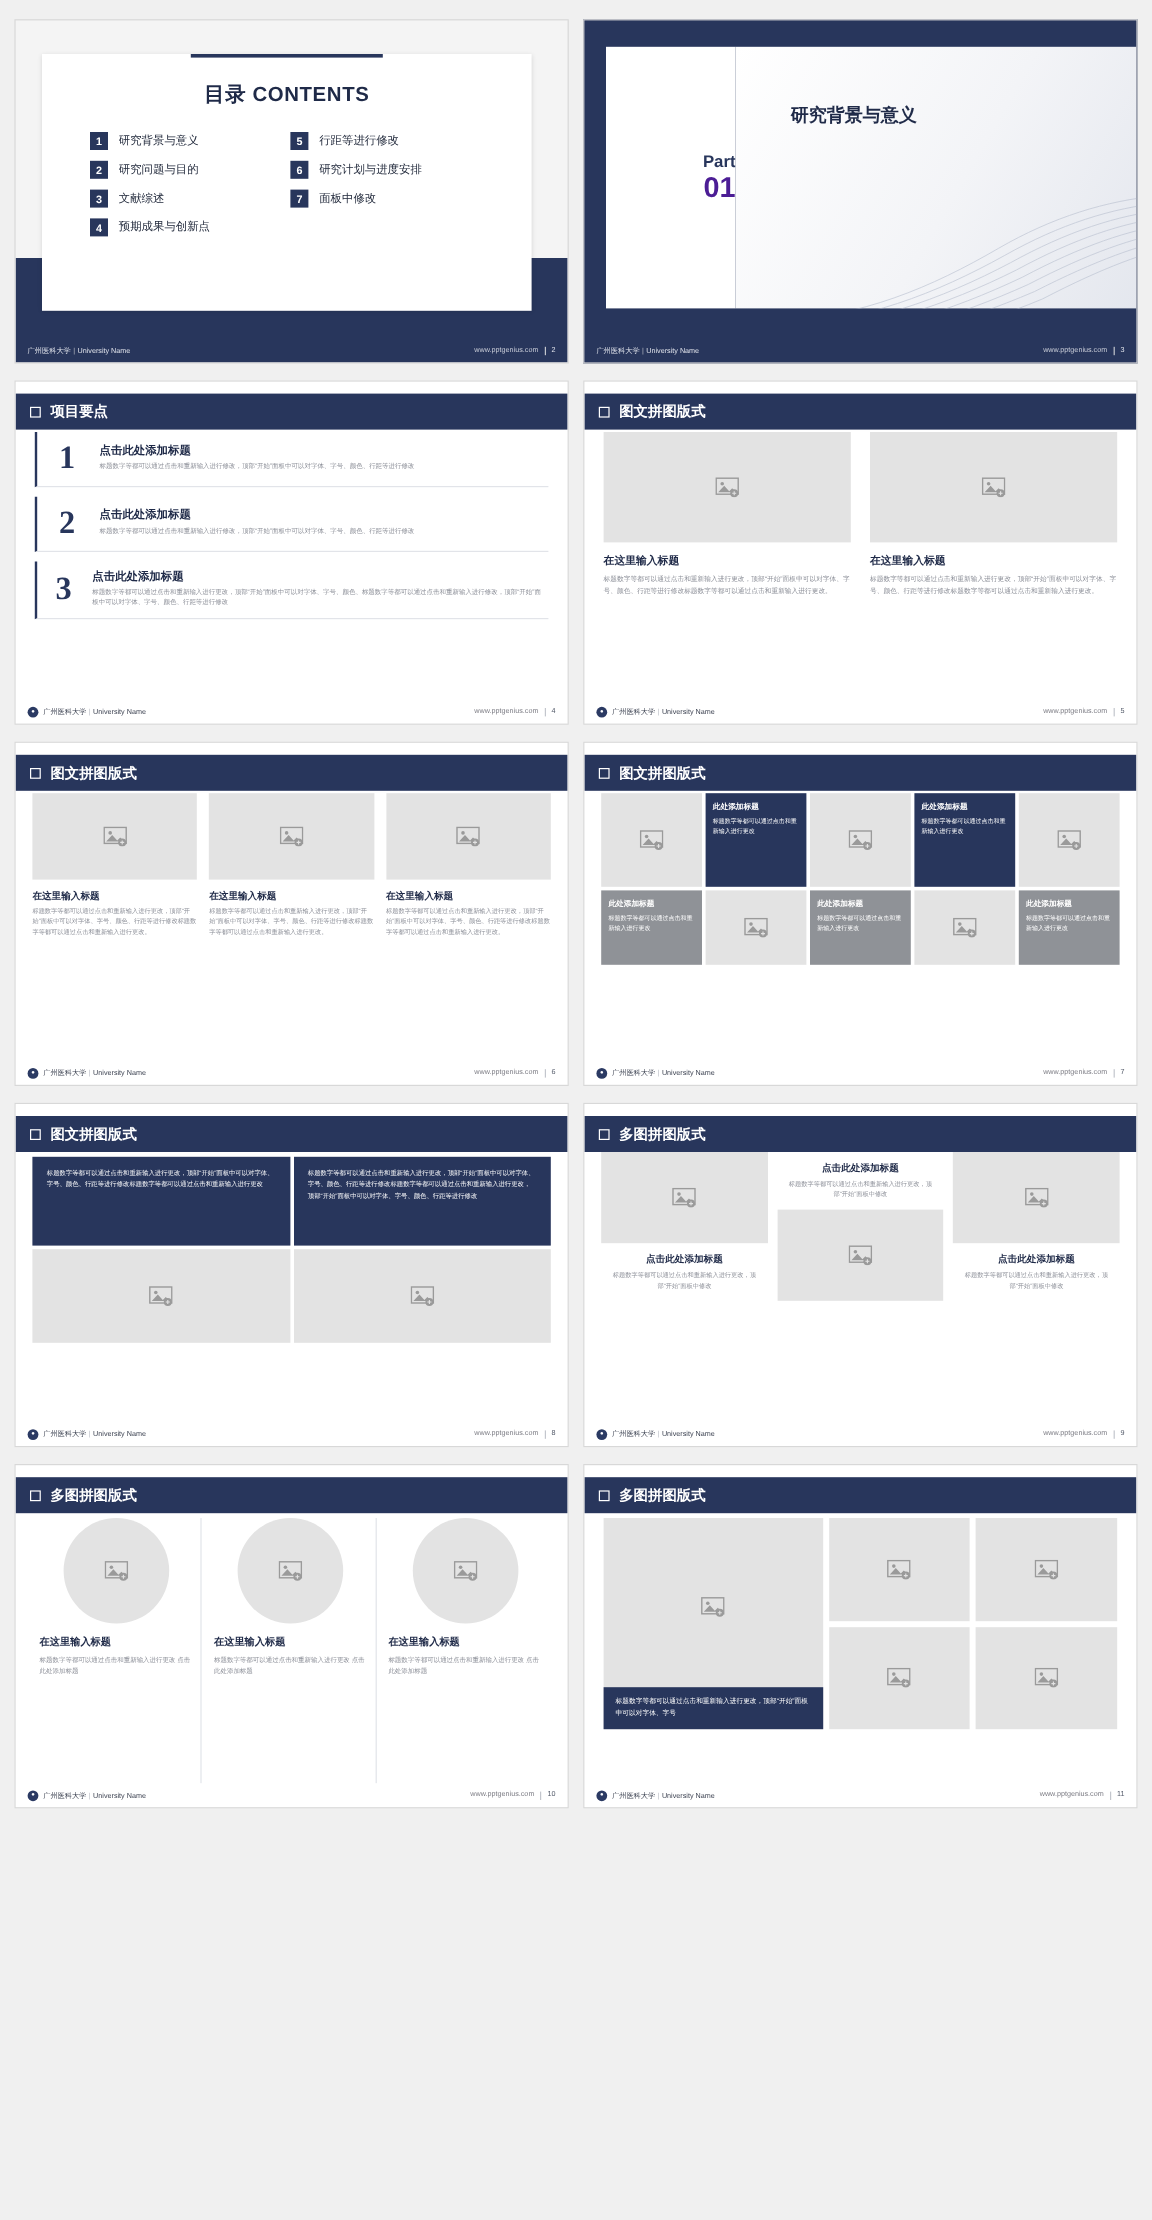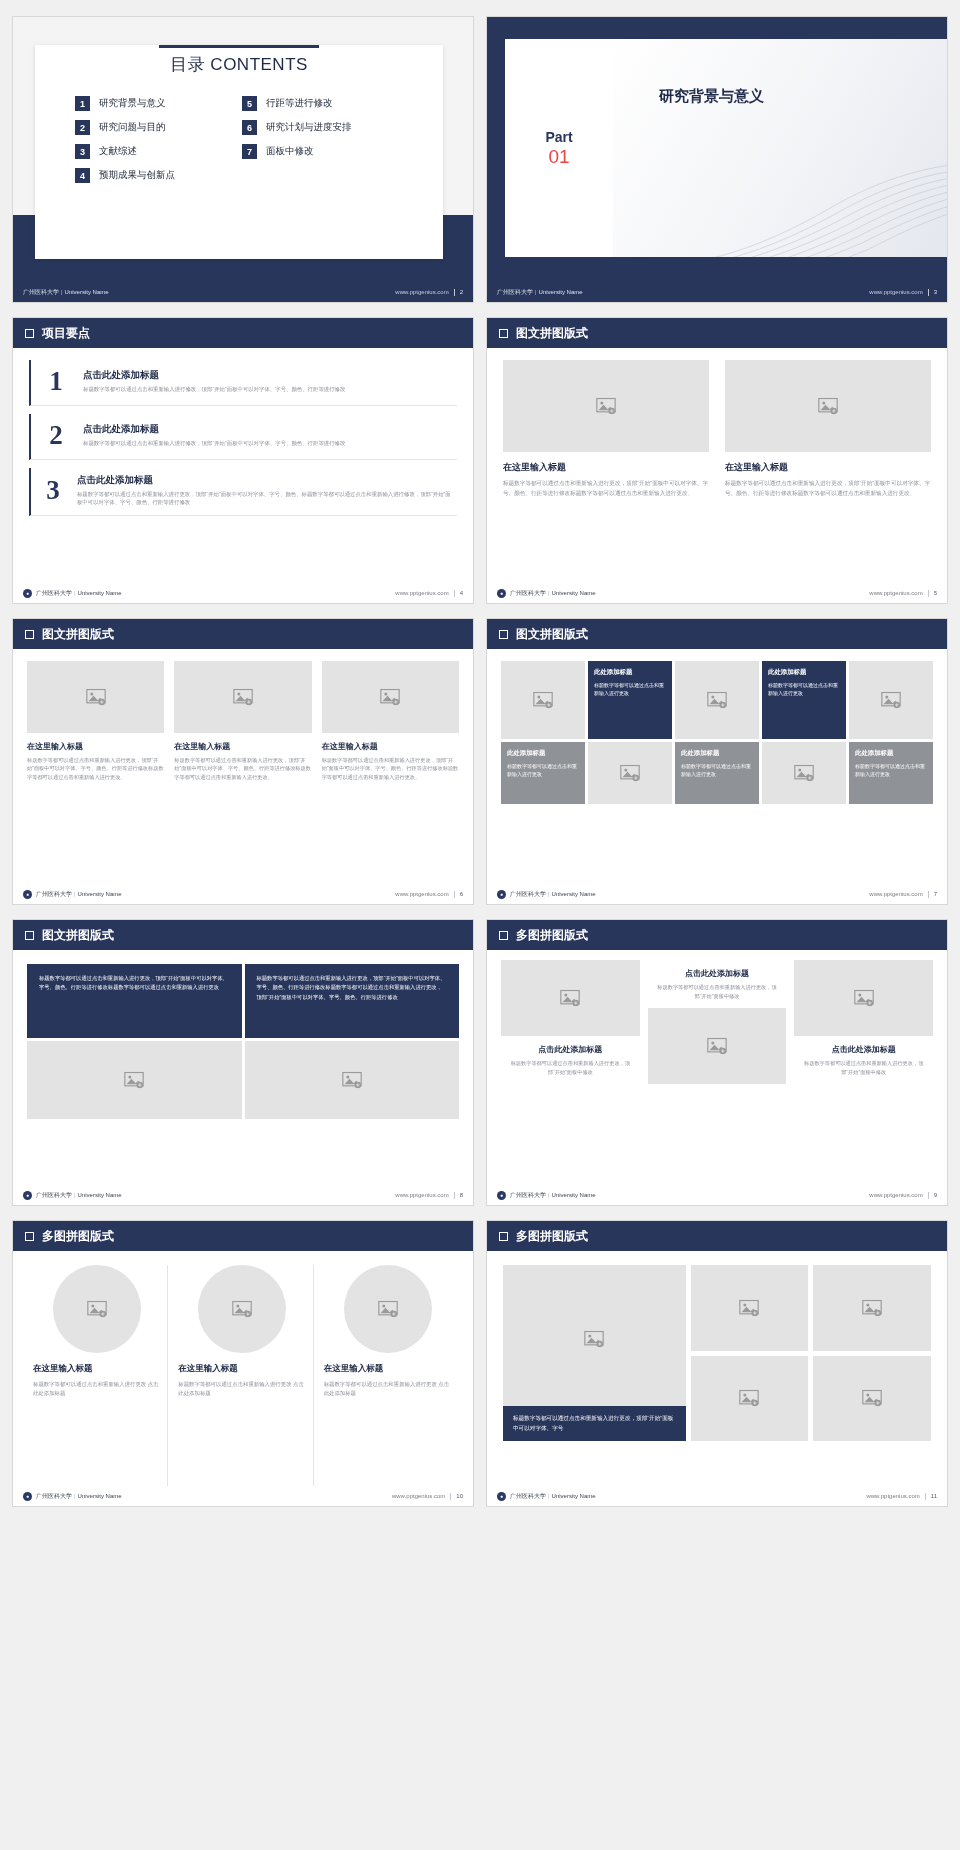--- a/index.html
+++ b/index.html
@@ -60,25 +60,25 @@
     position: absolute;
     left: 22px; top: 28px; right: 30px; bottom: 43px;
     background: #fff;
     box-shadow: 0 1px 4px rgba(0,0,0,.12);
   }
   .s-contents .topline {
     position: absolute; left: 50%; transform: translateX(-50%);
     top: 0; width: 160px; height: 3px; background: #28365c;
   }
   .s-contents h1 {
-    margin: 0; padding-top: 8px;
+    margin: 0; padding-top: 22px;
     text-align: center;
     font-size: 17px;
     color: #1f2a48;
-    font-weight: 400;
+    font-weight: 700;
     letter-spacing: .5px;
   }
   .s-contents .toc {
     margin-top: 20px;
     display: grid;
     grid-template-columns: 1fr 1fr;
     gap: 9px 6px;
     padding: 0 40px;
   }
   .toc-item { display: flex; align-items: center; gap: 9px; }
@@ -92,45 +92,45 @@
   .s-contents .footer { color: #c9cdd8; }
   .s-contents .footer .uni { color: #dfe2ea; }
   .s-contents .footer .pg { color: #dfe2ea; }
 
   
   .s-part { background: #28365c; }
   .s-part .whiteblock {
     position: absolute; left: 18px; top: 22px; width: 108px; bottom: 45px;
     background: #fff;
     display: flex; flex-direction: column;
-    align-items: center; justify-content: center;
+    align-items: flex-end; justify-content: center;
     gap: 1px;
   }
   .s-part .p-word { font-size: 14px; font-weight: 700; color: #28365c; }
-  .s-part .p-num { font-size: 19px; font-weight: 400; color: #ef4444; }
+  .s-part .p-num { font-size: 24px; font-weight: 700; color: #4c1d95; }
   .s-part .rightpane {
     position: absolute; left: 126px; right: 0; top: 22px; bottom: 45px;
     background: linear-gradient(120deg,#ffffff 0%,#f3f4f7 55%,#e4e7ee 100%);
     overflow: hidden;
   }
   .s-part .rightpane .ttl {
     position: absolute; left: 46px; top: 48px;
     font-size: 15px; font-weight: 700; color: #1f2a48;
   }
   .s-part .waves { position: absolute; right: -10px; bottom: -20px; opacity: .75; }
   .s-part .footer { color: #c9cdd8; }
   .s-part .footer .uni { color: #dfe2ea; }
   .s-part .footer .pg { color: #dfe2ea; }
 
   
   .shead {
     height: 30px;
     background: #28365c;
     display: flex; align-items: center;
-    padding: 0 12px; gap: 8px;
+    padding: 0 12px; gap: 8px; margin-top: 10px;
   }
   .shead .sq {
     width: 9px; height: 9px;
     border: 1.4px solid #ffffff;
   }
   .shead .stxt { color: #fff; font-size: 12px; font-weight: 700; }
   .sbody { position: absolute; left: 0; right: 0; top: 30px; bottom: 20px; }
 
   
   .kp { padding: 12px 16px 0 16px; display: flex; flex-direction: column; gap: 8px; }

